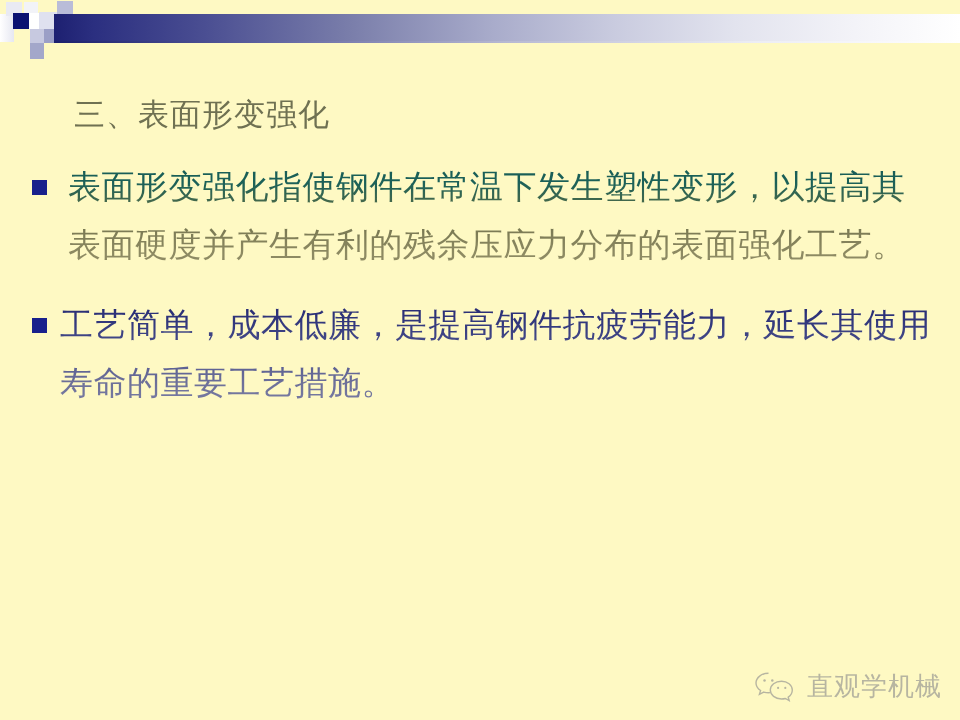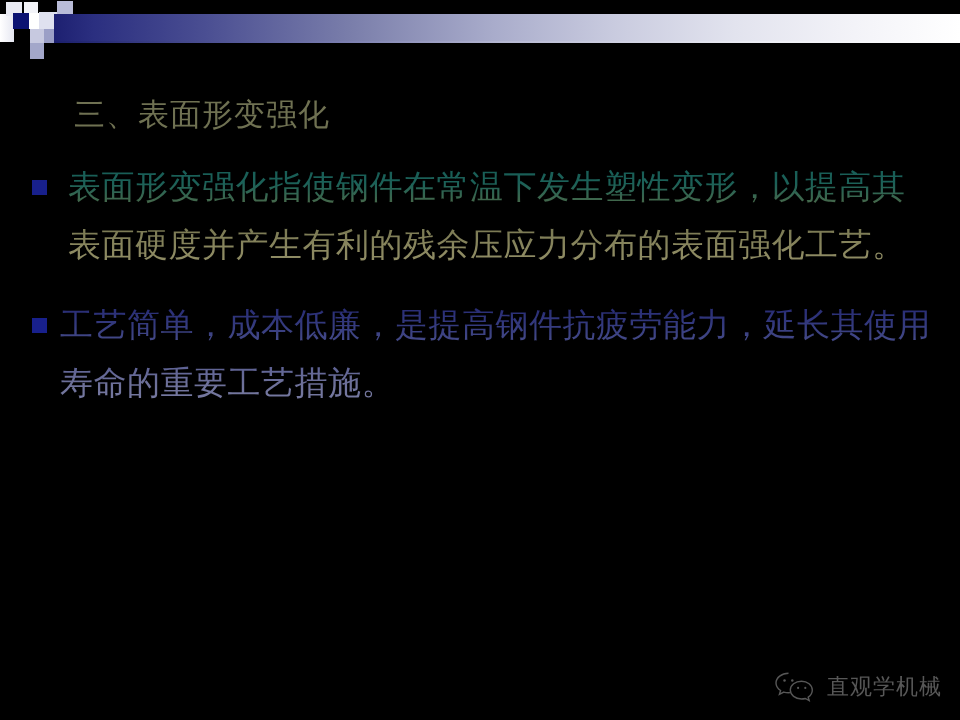--- a/index.html
+++ b/index.html
@@ -12,21 +12,21 @@
     height: 720px;
     overflow: hidden;
     font-family: "DejaVu Serif", "Liberation Serif", serif;
     position: relative;
   }
 
   
   .slide {
     position: absolute;
     inset: 0;
-    background: #000000;
+    background: #fef9c3;
     text-decoration: underline;
   }
 
   
   .header-deco {
     position: absolute;
     left: 0;
     top: 0;
     width: 960px;
     height: 72px;
@@ -154,21 +154,21 @@
     position: absolute;
     right: 18px;
     bottom: 16px;
     display: flex;
     align-items: center;
     gap: 10px;
     opacity: 0.62;
   }
   .wechat-icon { width: 44px; height: 34px; display: block; }
   .watermark-label {
-    font-size: 22px;
+    font-size: 26px;
     color: #8d8d8d;
     letter-spacing: 1px;
     font-family: "DejaVu Sans", "Liberation Sans", sans-serif;
     white-space: pre;
   }
 </style>
 </head>
 <body>
 
 <div class="slide">

